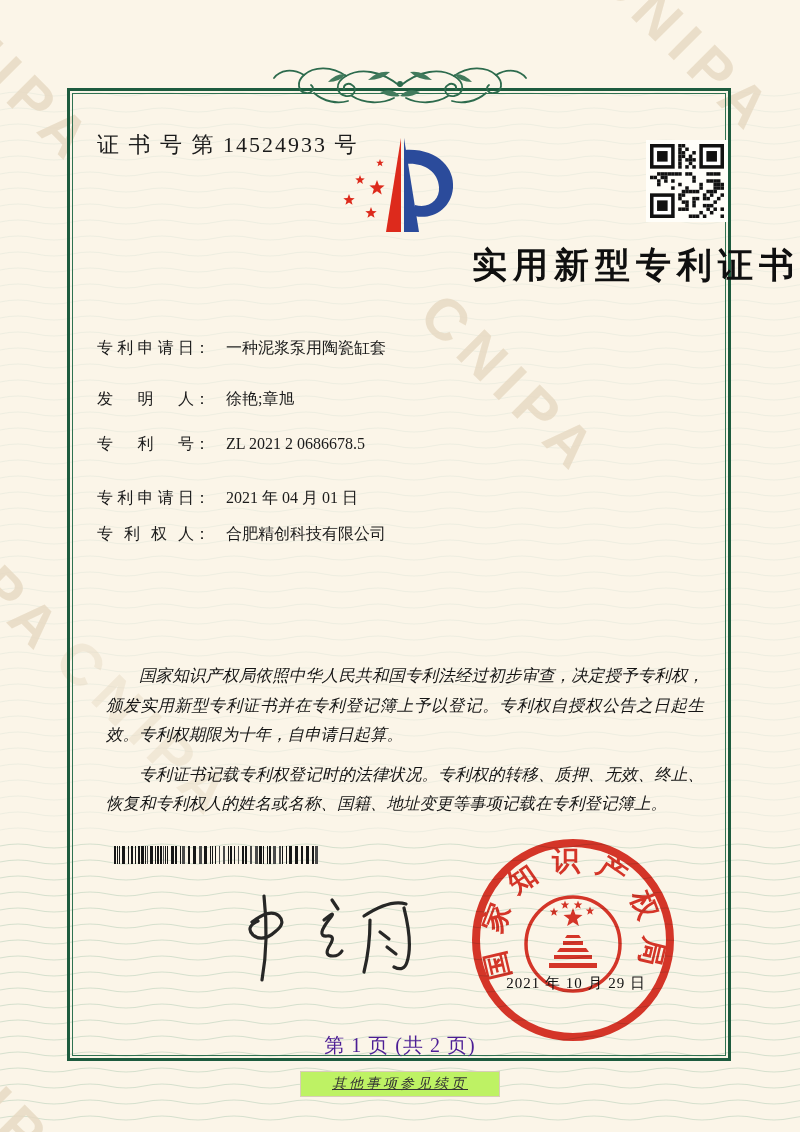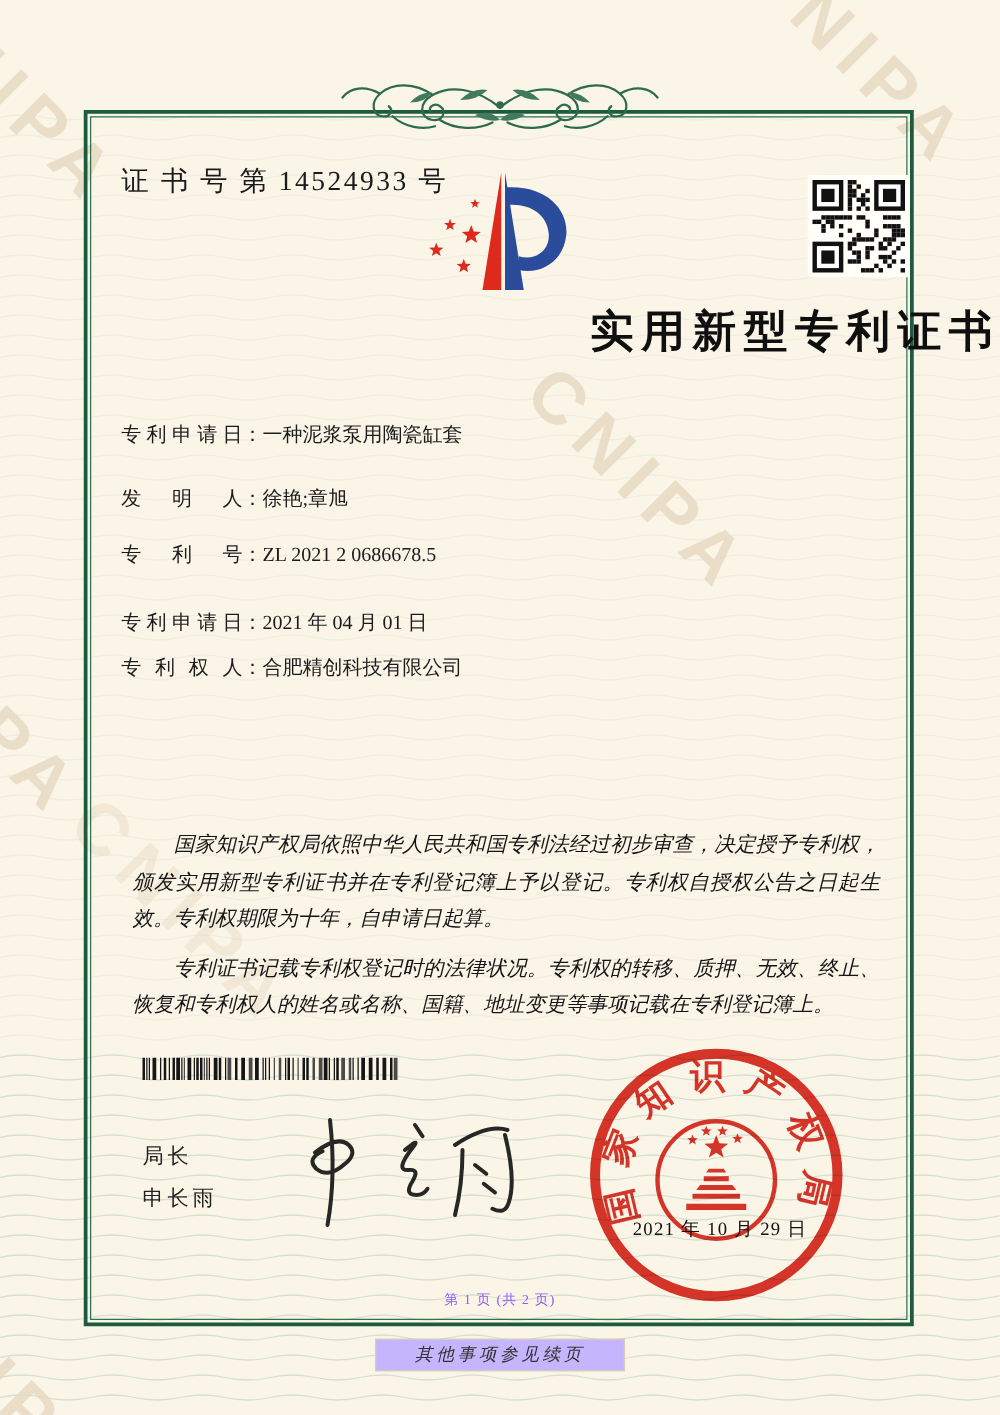--- a/index.html
+++ b/index.html
@@ -19,40 +19,40 @@
   #ornament{position:absolute;left:268px;top:60px;}
   
   .certno{position:absolute;left:97px;top:130px;font-size:22px;letter-spacing:2px;}
   #logo{position:absolute;left:333px;top:126px;}
   #qr{position:absolute;left:646px;top:140px;}
   .title{position:absolute;left:0;top:242px;width:100%;text-align:right;font-size:35px;
          font-weight:bold;letter-spacing:6px;color:#0f0f0f;}
   
   .frow{position:absolute;left:97px;font-size:16px;white-space:nowrap;}
   .flabel{display:inline-block;width:97px;text-align:justify;text-align-last:justify;vertical-align:top;}
-  .fval{margin-left:0;}
+  .fval{margin-left:16px;}
   .fval-block{display:inline-block;width:486px;vertical-align:top;line-height:26px;margin-left:4px;white-space:normal;text-align:justify;}
   .pair2{position:absolute;left:318px;top:0;white-space:nowrap;}
   
   .paras{position:absolute;left:96px;top:651px;width:618px;font-size:16.5px;line-height:29.5px;
          text-align:justify;font-style:italic;color:#151515;}
   .paras p{margin:10px;text-indent:2em;}
   
   #barcode{position:absolute;left:112px;top:846px;}
   .signer{position:absolute;left:114px;top:908px;font-family:"Liberation Sans","DejaVu Sans",sans-serif;
           font-size:17px;line-height:34px;letter-spacing:3px;color:#222;}
   #signature{position:absolute;left:228px;top:884px;}
   #seal{position:absolute;left:463px;top:830px;mix-blend-mode:multiply;}
   .sealdate{position:absolute;left:470px;top:974px;width:212px;text-align:center;font-size:15px;
             letter-spacing:1px;color:#101010;}
   
-  .pagenote{position:absolute;left:0;top:1032px;width:100%;text-align:center;font-size:11px;letter-spacing:1px;color:#8b5cf6;}
+  .pagenote{position:absolute;left:0;top:1032px;width:100%;text-align:center;font-size:20px;letter-spacing:1px;color:#4c1d95;}
   .footnote-wrap{position:absolute;left:0;top:1071px;width:100%;text-align:center;}
-  .footnote{display:inline-block;background:#c4b5fd;border:1px solid #d8cdb8;padding:3px 31px;
-            font-size:14px;font-style:italic;letter-spacing:3px;color:#333;}
+  .footnote{display:inline-block;background:#bef264;border:1px solid #d8cdb8;padding:3px 31px;
+            font-size:14px;font-style:italic;letter-spacing:3px;color:#333;text-decoration:underline;}
 </style>
 </head>
 <body>
 
 <div class="page">
 
   <svg id="waves" width="800" height="1132">
       <path d="M0 94 q18 -4 36 0 q18 4 36 0 q18 -4 36 0 q18 4 36 0 q18 -4 36 0 q18 4 36 0 q18 -4 36 0 q18 4 36 0 q18 -4 36 0 q18 4 36 0 q18 -4 36 0 q18 4 36 0 q18 -4 36 0 q18 4 36 0 q18 -4 36 0 q18 4 36 0 q18 -4 36 0 q18 4 36 0 q18 -4 36 0 q18 4 36 0 q18 -4 36 0 q18 4 36 0 q18 -4 36 0" fill="none" stroke="#d7e3d4" stroke-opacity="0.38" stroke-width="1"></path>
       <path d="M0 110 q18 -4 36 0 q18 4 36 0 q18 -4 36 0 q18 4 36 0 q18 -4 36 0 q18 4 36 0 q18 -4 36 0 q18 4 36 0 q18 -4 36 0 q18 4 36 0 q18 -4 36 0 q18 4 36 0 q18 -4 36 0 q18 4 36 0 q18 -4 36 0 q18 4 36 0 q18 -4 36 0 q18 4 36 0 q18 -4 36 0 q18 4 36 0 q18 -4 36 0 q18 4 36 0 q18 -4 36 0" fill="none" stroke="#d7e3d4" stroke-opacity="0.38" stroke-width="1"></path>
       <path d="M0 126 q18 -4 36 0 q18 4 36 0 q18 -4 36 0 q18 4 36 0 q18 -4 36 0 q18 4 36 0 q18 -4 36 0 q18 4 36 0 q18 -4 36 0 q18 4 36 0 q18 -4 36 0 q18 4 36 0 q18 -4 36 0 q18 4 36 0 q18 -4 36 0 q18 4 36 0 q18 -4 36 0 q18 4 36 0 q18 -4 36 0 q18 4 36 0 q18 -4 36 0 q18 4 36 0 q18 -4 36 0" fill="none" stroke="#d7e3d4" stroke-opacity="0.38" stroke-width="1"></path>
@@ -344,24 +344,20 @@
       <rect x="170" y="0" width="1" height="18" fill="#161616"></rect>
       <rect x="174" y="0" width="1" height="18" fill="#161616"></rect>
       <rect x="177" y="0" width="3" height="18" fill="#161616"></rect>
       <rect x="183" y="0" width="3" height="18" fill="#161616"></rect>
       <rect x="189" y="0" width="2" height="18" fill="#161616"></rect>
       <rect x="194" y="0" width="3" height="18" fill="#161616"></rect>
       <rect x="200" y="0" width="2" height="18" fill="#161616"></rect>
       <rect x="203" y="0" width="3" height="18" fill="#4a4a4a"></rect>
     </svg>
 
-  <div class="signer">
-    <div>局长</div>
-    <div>申长雨</div>
-  </div>
 
   <svg id="signature" width="210" height="108" viewBox="0 0 210 108">
     <g stroke="#161616" stroke-width="3.2" fill="none" stroke-linecap="round" stroke-linejoin="round" opacity=".92">
       <path d="M24 38 q18 -14 27 -6 q7 7 -3 15 q-13 12 -23 4 q-8 -8 5 -14"></path>
       <path d="M36 12 q5 45 -2 84"></path>
       <path d="M104 16 l6 9"></path>
       <path d="M96 36 q12 -10 7 -3 q-16 20 -4 19 q9 -1 3 9 q-7 11 3 11 q6 0 9 -5"></path>
       <path d="M136 32 q26 -17 42 -12"></path>
       <path d="M142 36 q0 28 -6 52"></path>
       <path d="M176 24 q9 36 3 54 q-3 10 -13 5"></path>

